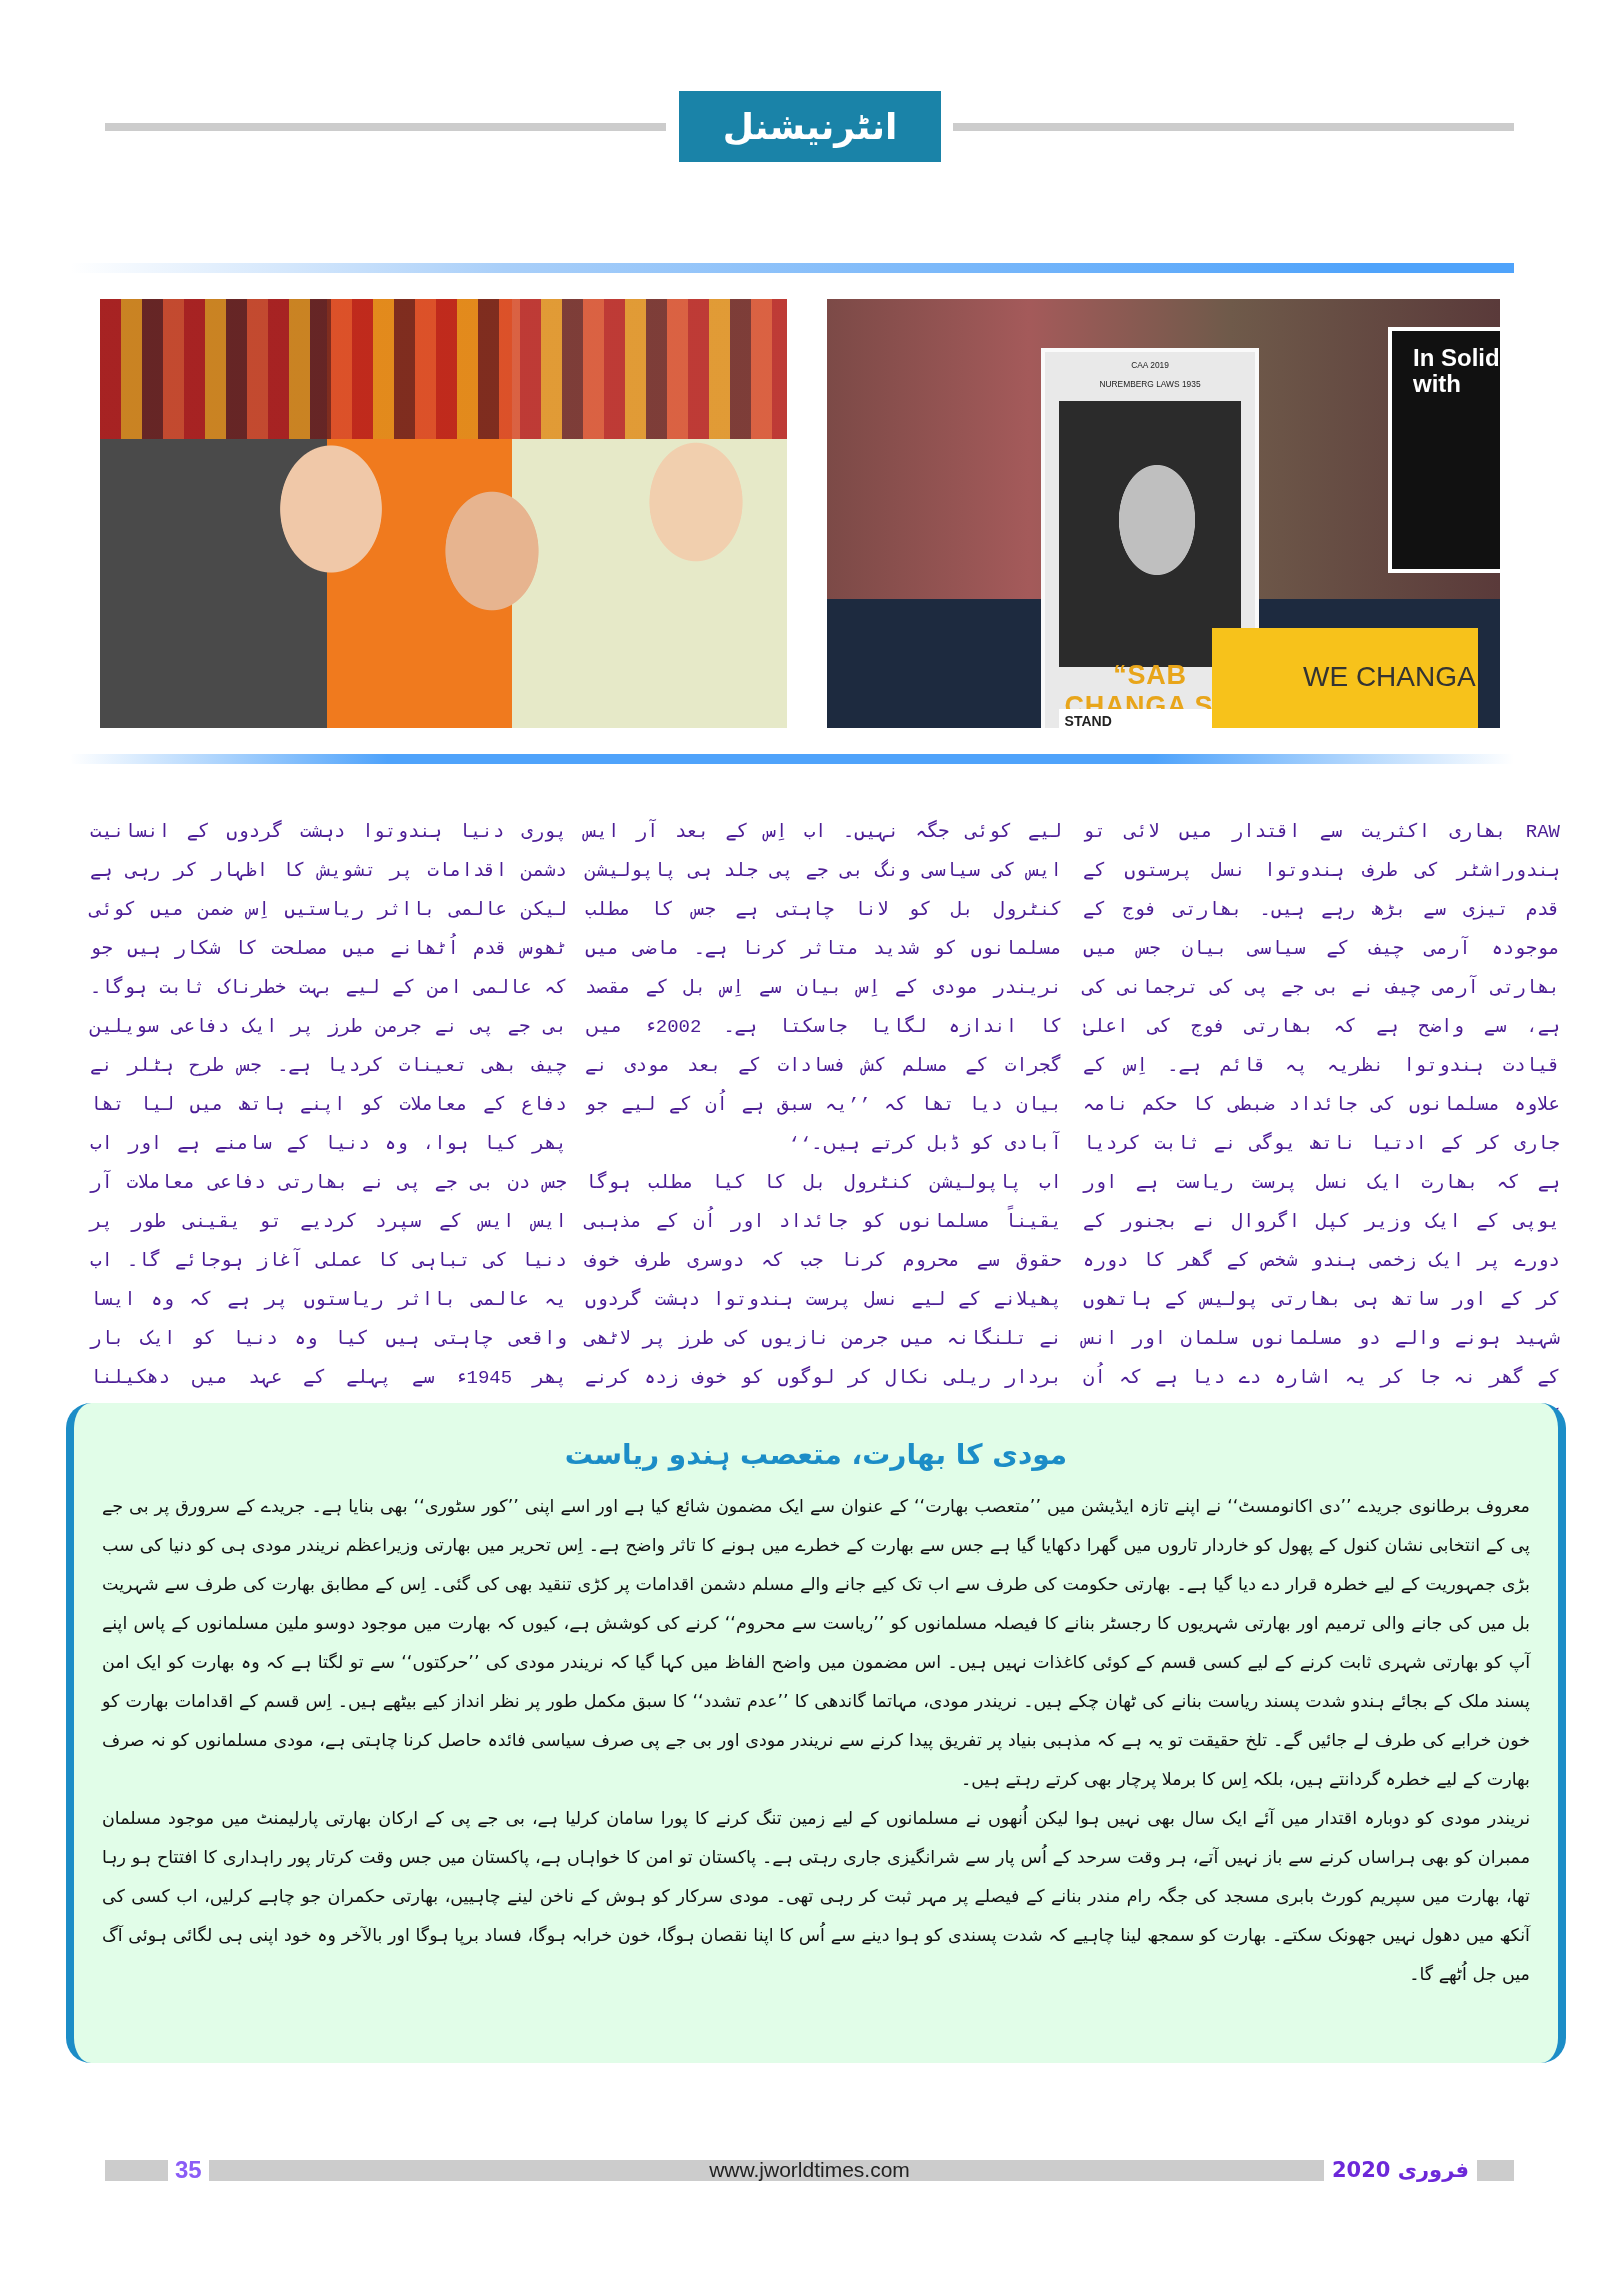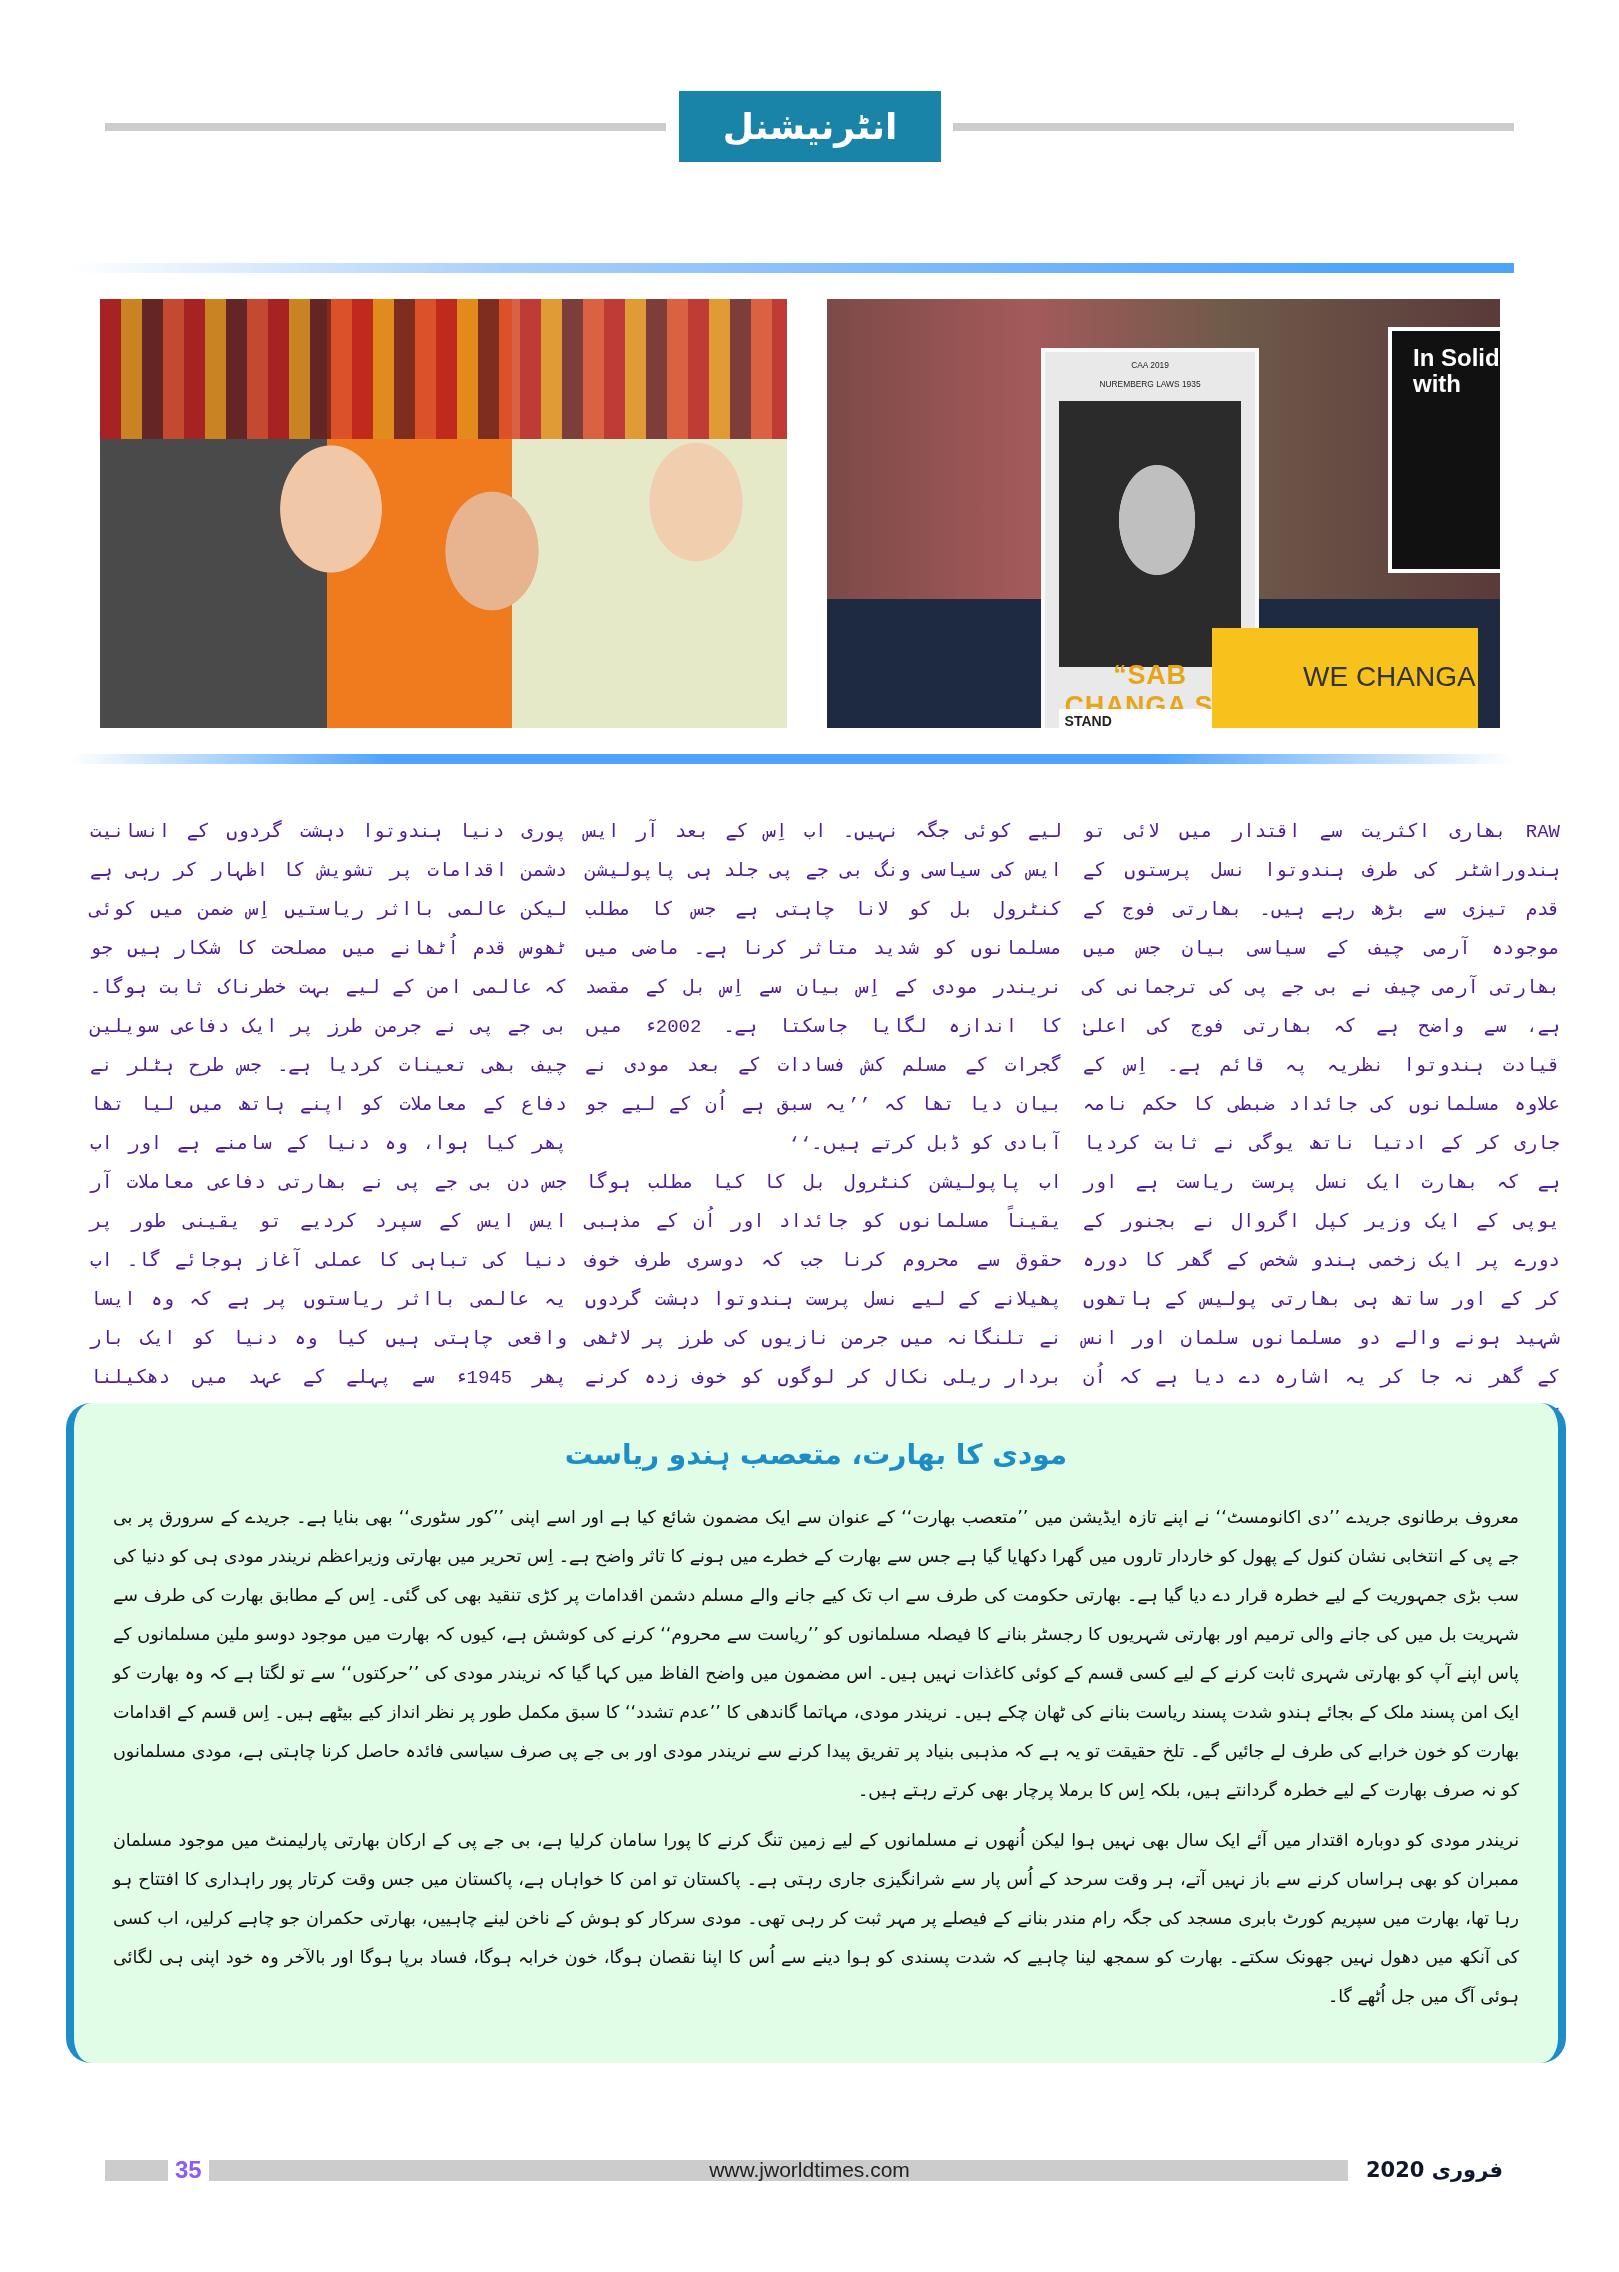--- a/index.html
+++ b/index.html
@@ -60,27 +60,27 @@
 
   
   .box { position: absolute; left: 66px; top: 1403px; width: 1500px; height: 660px; background: #e1fde8;
          border-left: 8.4px solid #1c8dc7; border-right: 8.4px solid #1c8dc7;
          border-top-left-radius: 28px; border-bottom-left-radius: 28px;
          border-top-right-radius: 28px; border-bottom-right-radius: 28px; box-sizing: border-box; border-radius: 25px; }
   .box-title { position: absolute; left: 0; right: 0; top: 35px; text-align: center; direction: rtl;
                color: #1c8dc7; font-family: "DejaVu Sans", sans-serif; font-weight: bold; font-size: 28px; }
   .box-body { position: absolute; left: 28px; right: 28px; top: 84px; direction: rtl; text-align: justify;
               font-family: "DejaVu Sans", sans-serif; font-size: 17.5px; line-height: 39px; color: #111; }
-  .box-body p { margin: 11px; }
+  .box-body p { margin: 0; }
 
   
   .foot-bar { position: absolute; left: 105px; top: 2160px; width: 1409px; height: 21px; background: #cccccc; }
   .foot-page { position: absolute; left: 168px; top: 2154px; padding: 0 7px; background: #fff; font: bold 24px "Liberation Sans", sans-serif; color: #8b5cf6; line-height: 31px; }
   .foot-url { position: absolute; left: 0; width: 1619px; top: 2157px; text-align: center; font: 21px "Liberation Sans", sans-serif; color: #222; line-height: 25px; }
-  .foot-date { position: absolute; left: 1324px; top: 2156px; padding: 0 18px; background: #fff; color: #0f172a; font: bold 21px "DejaVu Sans", sans-serif; direction: rtl; line-height: 28px; margin-left: 24px; }
+  .foot-date { position: absolute; left: 1324px; top: 2156px; padding: 0 8px; background: #fff; color: #6d28d9; font: bold 21px "DejaVu Sans", sans-serif; direction: rtl; line-height: 28px; }
 </style>
 </head>
 <body>
 
 <div class="hdr-rule left"></div>
 <div class="hdr-rule right"></div>
 <div class="section-tag">انٹرنیشنل</div>
 
 <div class="grad-top"></div>
 

